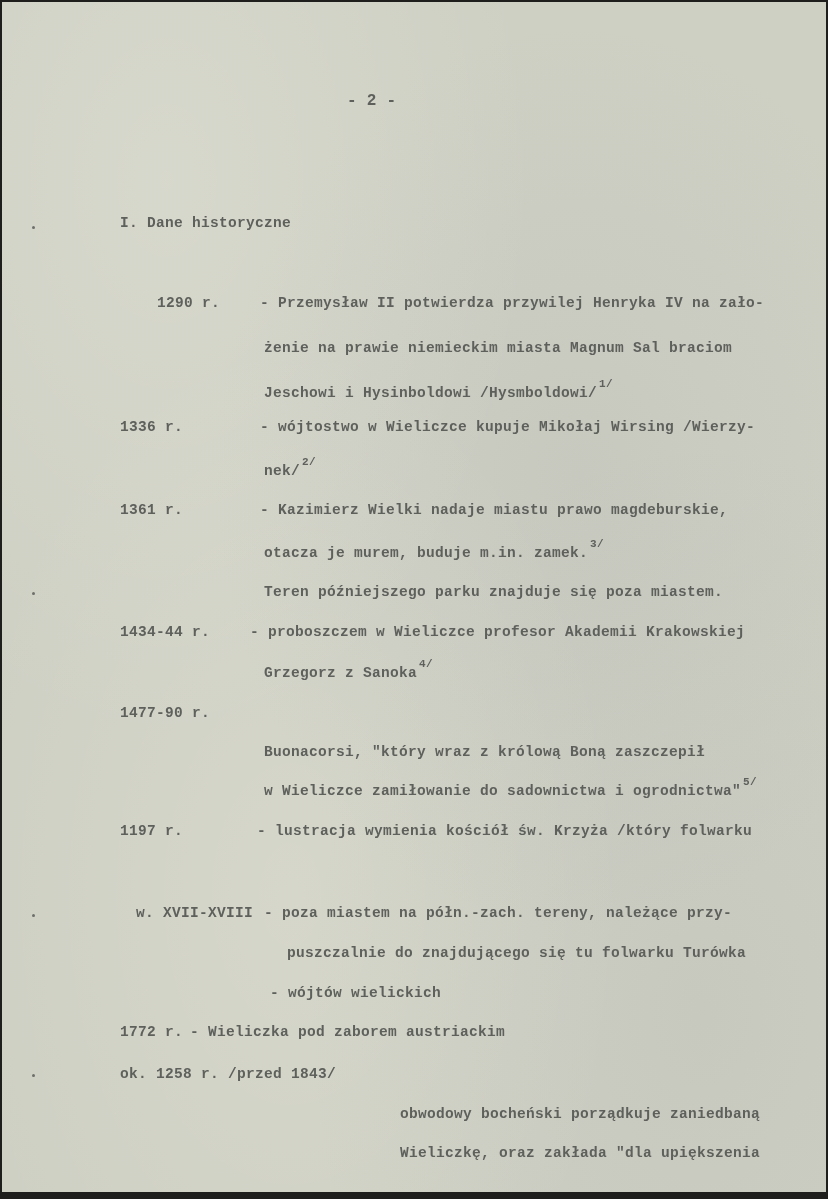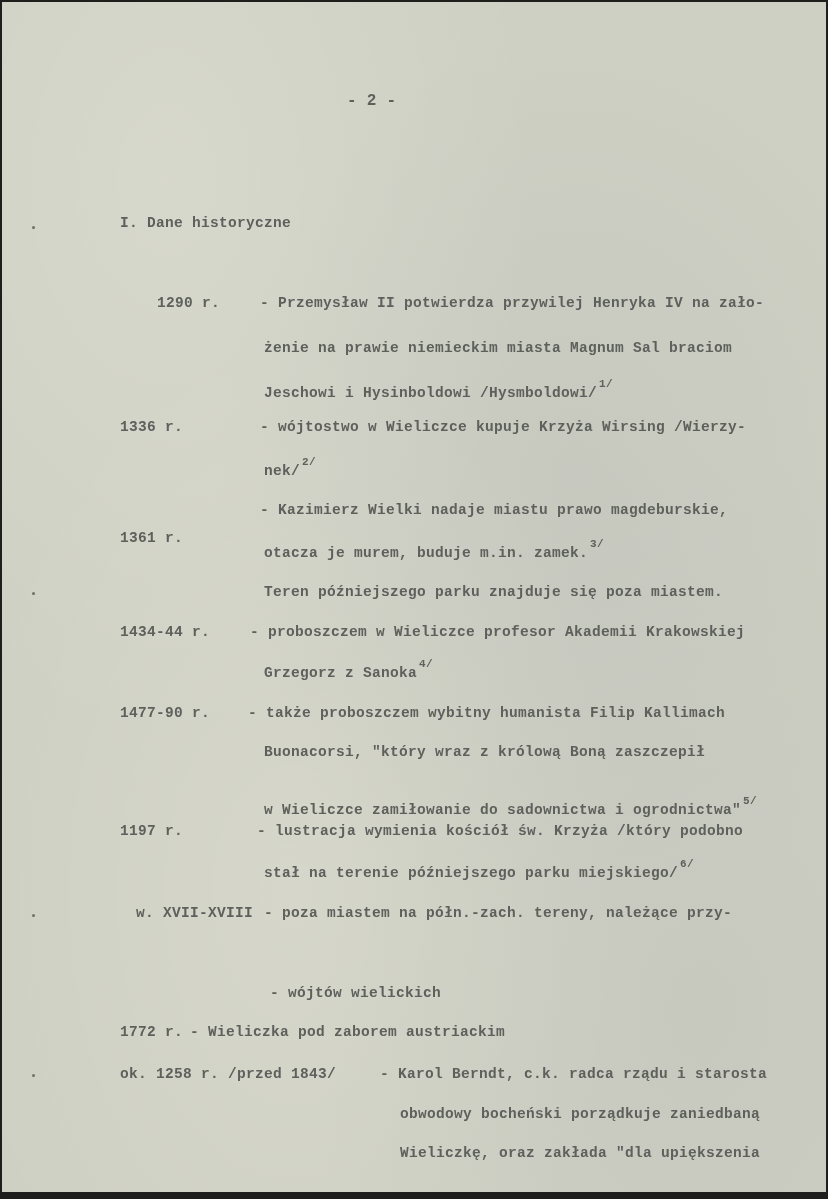--- a/index.html
+++ b/index.html
@@ -35,50 +35,48 @@
 
   <div class="line page-number">- 2 -</div>
   <div class="line section-title">I. Dane historyczne</div>
 
   <div class="line" style="left:118px;top:293px;margin-left:37px;">1290 r.</div>
   <div class="line" style="left:258px;top:293px;">- Przemysław II potwierdza przywilej Henryka IV na zało-</div>
   <div class="line" style="left:262px;top:338px;">żenie na prawie niemieckim miasta Magnum Sal braciom</div>
   <div class="line" style="left:262px;top:383px;text-align:center;"><span>Jeschowi i Hysinboldowi /Hysmboldowi/</span><span class="sup">1/</span></div>
 
   <div class="line" style="left:118px;top:417px;">1336 r.</div>
-  <div class="line" style="left:258px;top:417px;">- wójtostwo w Wieliczce kupuje Krzyża Wirsing /Wierzy-</div>
+  <div class="line" style="left:258px;top:417px;">- wójtostwo w Wieliczce kupuje Mikołaj Wirsing /Wierzy-</div>
   <div class="line" style="left:262px;top:461px;"><span>nek/</span><span class="sup">2/</span></div>
 
-  <div class="line" style="left:118px;top:500px;margin-top:28px;">1361 r.</div>
+  <div class="line" style="left:118px;top:500px;">1361 r.</div>
   <div class="line" style="left:258px;top:500px;">- Kazimierz Wielki nadaje miastu prawo magdeburskie,</div>
   <div class="line" style="left:262px;top:543px;"><span>otacza je murem, buduje m.in. zamek.</span><span class="sup">3/</span></div>
   <div class="line" style="left:262px;top:582px;">Teren późniejszego parku znajduje się poza miastem.</div>
 
   <div class="line" style="left:118px;top:622px;">1434-44 r.</div>
   <div class="line" style="left:248px;top:622px;">- proboszczem w Wieliczce profesor Akademii Krakowskiej</div>
   <div class="line" style="left:262px;top:663px;"><span>Grzegorz z Sanoka</span><span class="sup">4/</span></div>
 
   <div class="line" style="left:118px;top:703px;">1477-90 r.</div>
-  <div class="line" style="left:246px;top:703px;">- także proboszczem wybitny humanista Filip Kallimach</div>
   <div class="line" style="left:262px;top:742px;">Buonacorsi, "który wraz z królową Boną zaszczepił</div>
-  <div class="line" style="left:262px;top:800px;text-align:right;"><span>w Wieliczce zamiłowanie do sadownictwa i ogrodnictwa"</span><span class="sup">5/</span></div>
+  <div class="line" style="left:262px;top:781px;text-align:right;"><span>w Wieliczce zamiłowanie do sadownictwa i ogrodnictwa"</span><span class="sup">5/</span></div>
 
   <div class="line" style="left:118px;top:821px;">1197 r.</div>
-  <div class="line" style="left:255px;top:821px;">- lustracja wymienia kościół św. Krzyża /który podobno</div>
-  <div class="line" style="left:262px;top:863px;"><span>stał na terenie późniejszego parku miejskiego/</span><span class="sup">6/</span></div>
+  <div class="line" style="left:255px;top:821px;">- lustracja wymienia kościół św. Krzyża /który folwarku</div>
 
   <div class="line" style="left:118px;top:903px;margin-left:16px;">w. XVII-XVIII</div>
   <div class="line" style="left:262px;top:903px;">- poza miastem na półn.-zach. tereny, należące przy-</div>
+  <div class="line" style="left:285px;top:943px;">puszczalnie do znajdującego się tu folwarku Turówka</div>
   <div class="line" style="left:268px;top:983px;">- wójtów wielickich</div>
 
   <div class="line" style="left:118px;top:1022px;">1772 r.</div>
   <div class="line" style="left:188px;top:1022px;">- Wieliczka pod zaborem austriackim</div>
 
   <div class="line" style="left:118px;top:1064px;">ok. 1258 r. /przed 1843/</div>
-  <div class="line" style="left:378px;top:1064px;">- Karol Berndt, c.k. radca rządu i starosta</div>
   <div class="line" style="left:398px;top:1104px;">obwodowy bocheński porządkuje zaniedbaną</div>
   <div class="line" style="left:398px;top:1143px;">Wieliczkę, oraz zakłada "dla upiększenia</div>
 
   <div class="speck" style="left:30px;top:224px;"></div>
   <div class="speck" style="left:30px;top:590px;"></div>
   <div class="speck" style="left:30px;top:912px;"></div>
   <div class="speck" style="left:30px;top:1072px;"></div>
 </div>
 
 </body></html>

